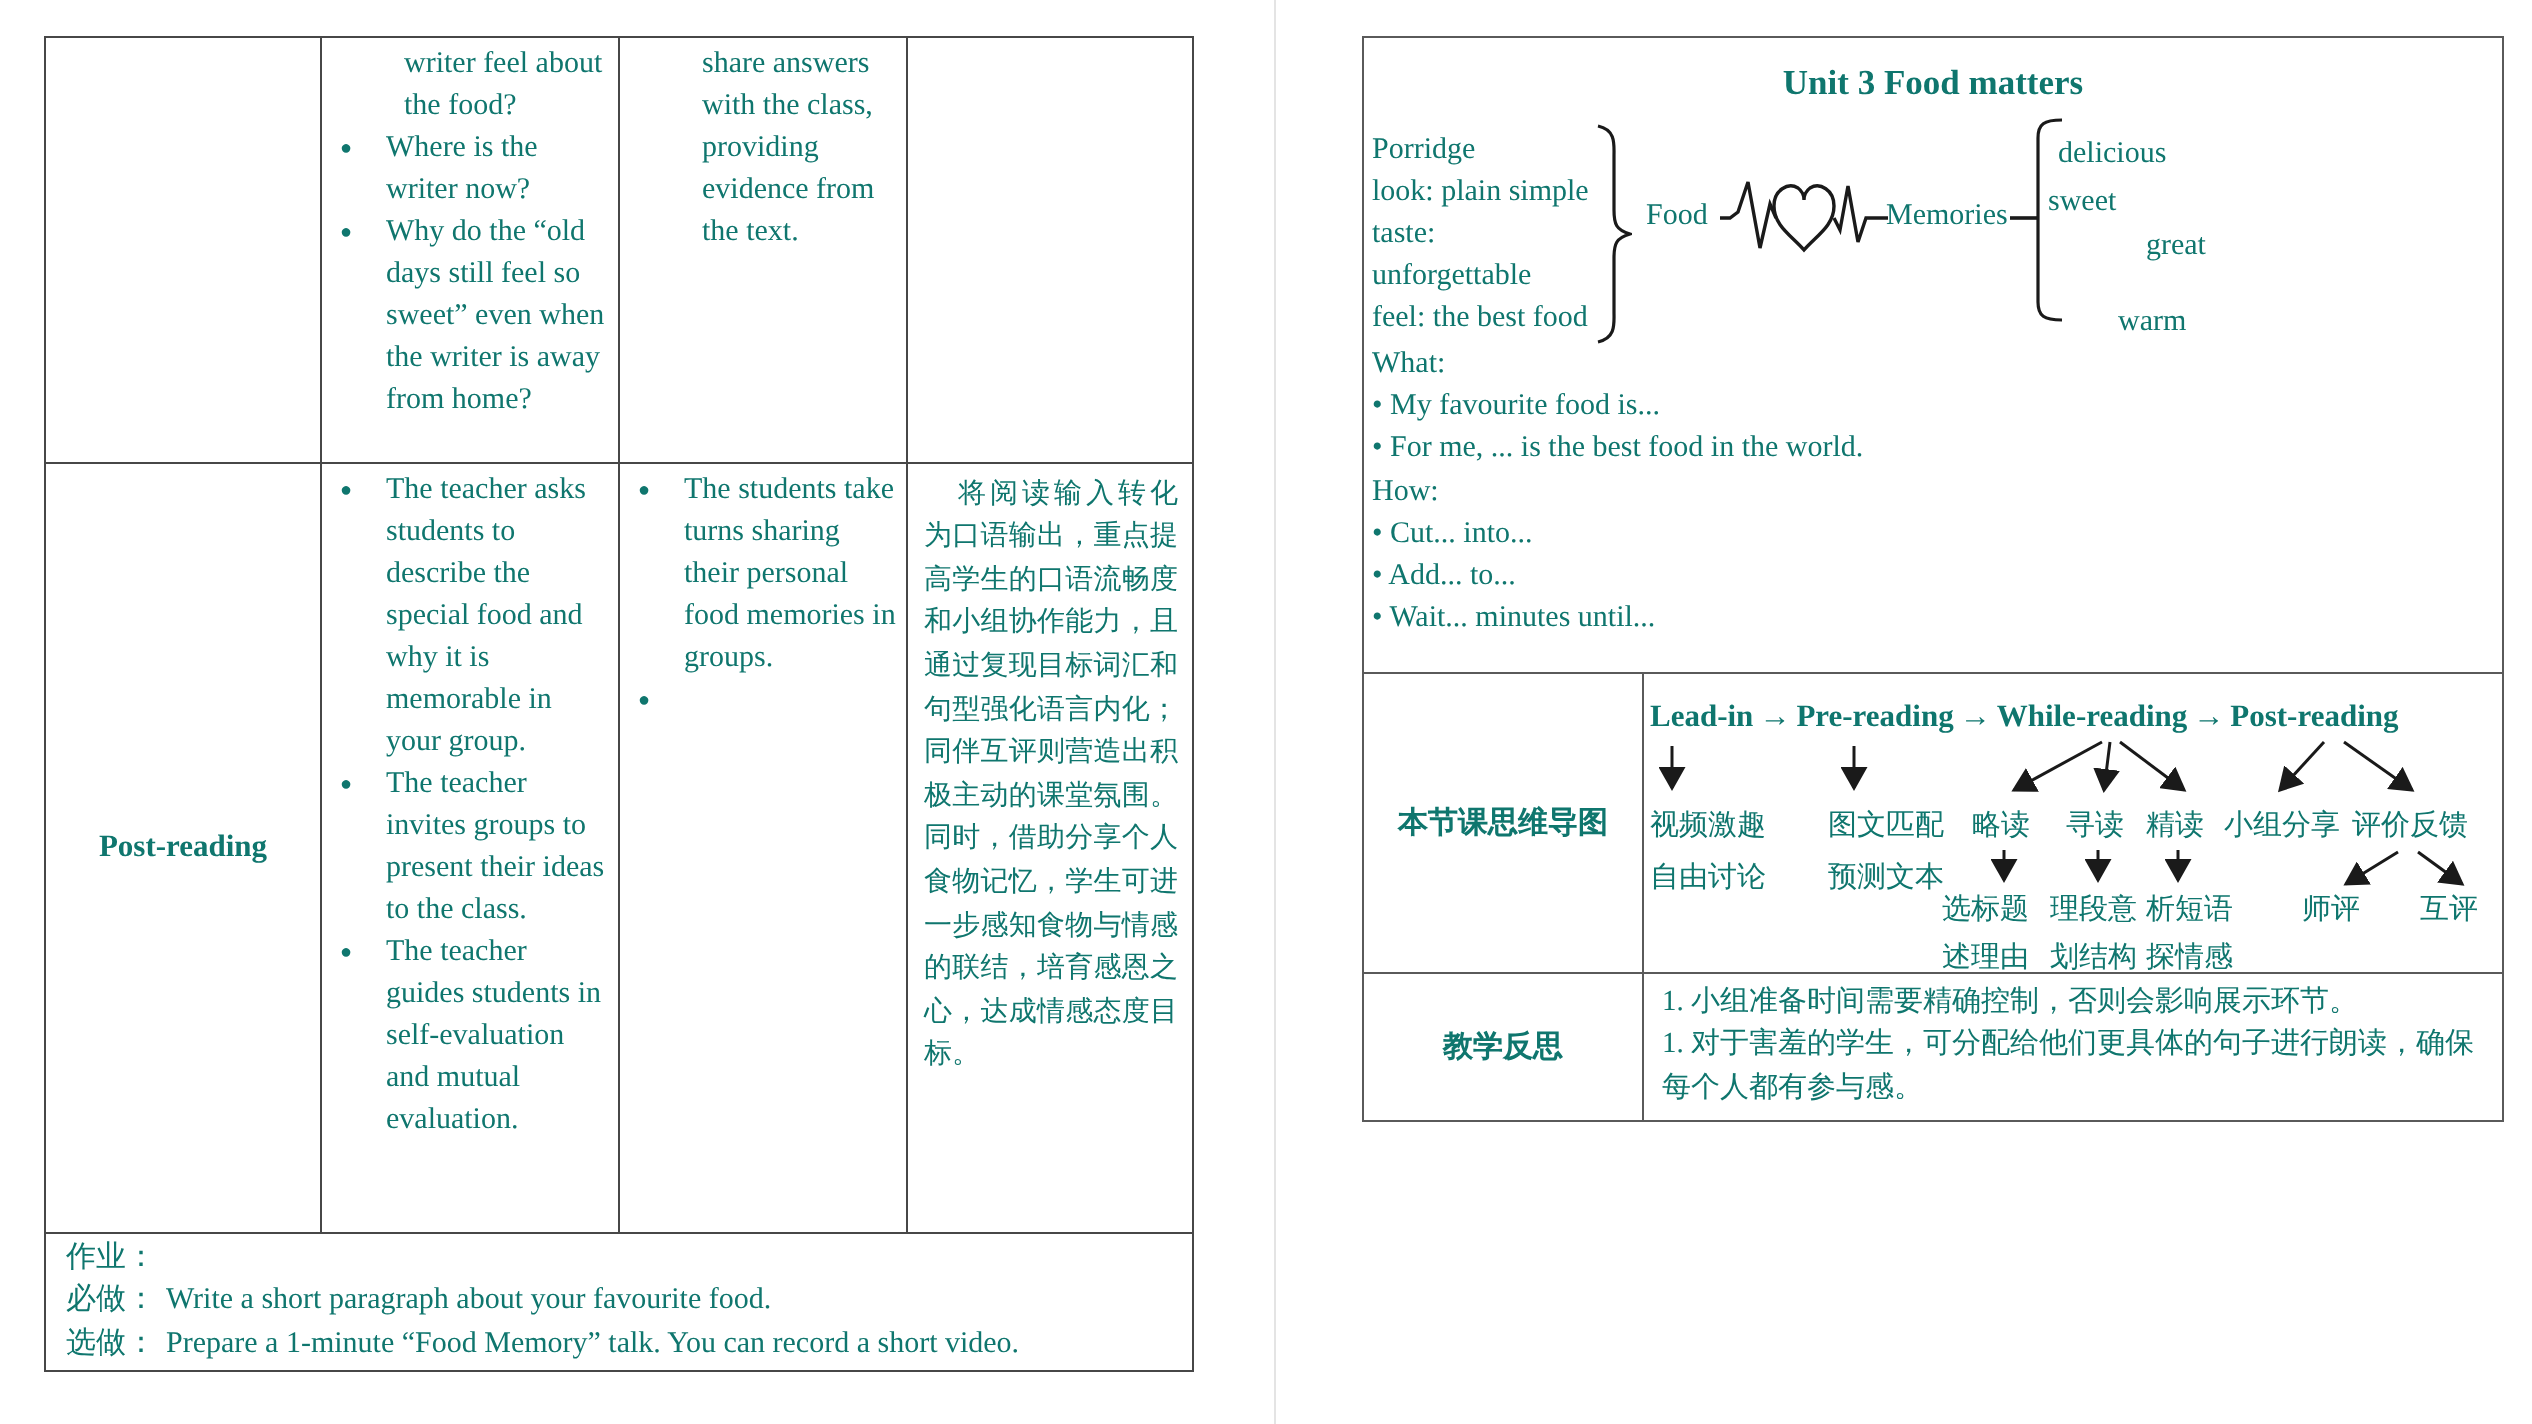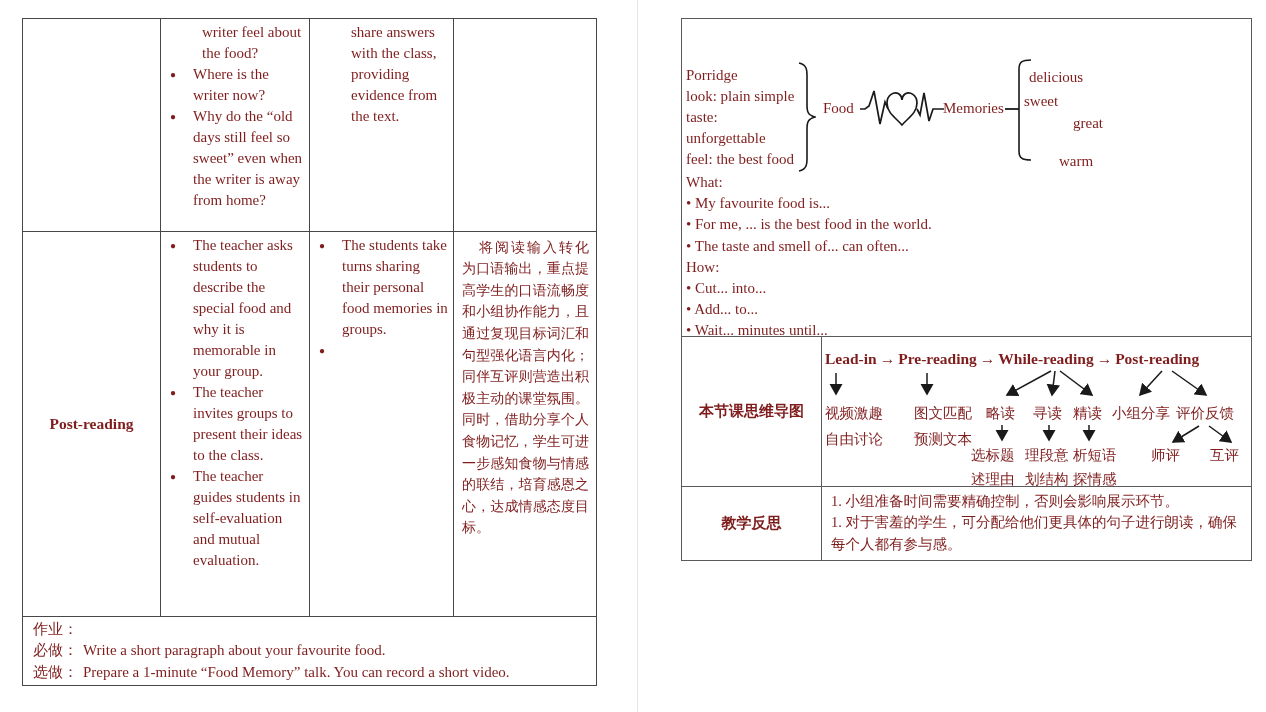--- a/index.html
+++ b/index.html
@@ -1,17 +1,17 @@
 <!DOCTYPE html>
 <html><head>
 <meta charset="utf-8">
 <style>
   html,body{margin:0;padding:0;background:#ffffff;}
   .canvas{position:relative;width:1266px;height:712px;background:#fff;overflow:hidden;
-          font-family:"Liberation Serif","DejaVu Serif",serif;color:#7f1d1d;}
+          font-family:"Liberation Serif","DejaVu Serif",serif;color:#0f766e;}
   .page-divider{position:absolute;left:637px;top:0;width:1px;height:712px;background:#e4e4e4;}
 
   
   .ltable{position:absolute;left:22px;top:18px;width:575px;height:668px;border:1px solid #474747;
           display:flex;flex-direction:column;box-sizing:border-box;background:#fff;}
   .lrow{display:flex;box-sizing:border-box;}
   .lrowA{height:214px;border-bottom:1px solid #474747;}
   .lrowB{height:388px;border-bottom:1px solid #474747;}
   .lrowC{flex:1;display:block;padding:2px 10px;font-size:15px;line-height:21.3px;}
   .lc{box-sizing:border-box;overflow:hidden;}
@@ -117,20 +117,21 @@
       <div class="hw-line">
         <span class="hw-b">选做：</span><span>Prepare a 1-minute “Food Memory” talk. You can record a short video.</span>
       </div>
     </div>
   </section>
 
   <section class="rtable">
 
     <div class="rrow rrow1">
       <div class="rcontent">
+        <div class="board-title">Unit 3 Food matters</div>
 
         <div class="porridge">
           <div>Porridge</div>
           <div>look: plain simple</div>
           <div>taste:</div>
           <div>unforgettable</div>
           <div>feel: the best food</div>
         </div>
 
         <svg class="abs" style="left:116px;top:42px;" width="18" height="112" viewBox="0 0 18 112">
@@ -154,21 +155,20 @@
 
         <span class="abs" style="left:347px;top:49px;">delicious</span>
         <span class="abs" style="left:342px;top:73px;">sweet</span>
         <span class="abs" style="left:391px;top:95px;">great</span>
         <span class="abs" style="left:341px;top:133px;margin-left:36px;">warm</span>
 
         <div class="board-lines">
           <div>What:</div>
           <div>• My favourite food is...</div>
           <div>• For me, ... is the best food in the world.</div>
-          <div>• The taste and smell of... can often...</div>
           <div>How:</div>
           <div>• Cut... into...</div>
           <div>• Add... to...</div>
           <div>• Wait... minutes until...</div>
         </div>
       </div>
     </div>
 
     <div class="rrow rrow2">
       <div class="rlabel">本节课思维导图</div>

